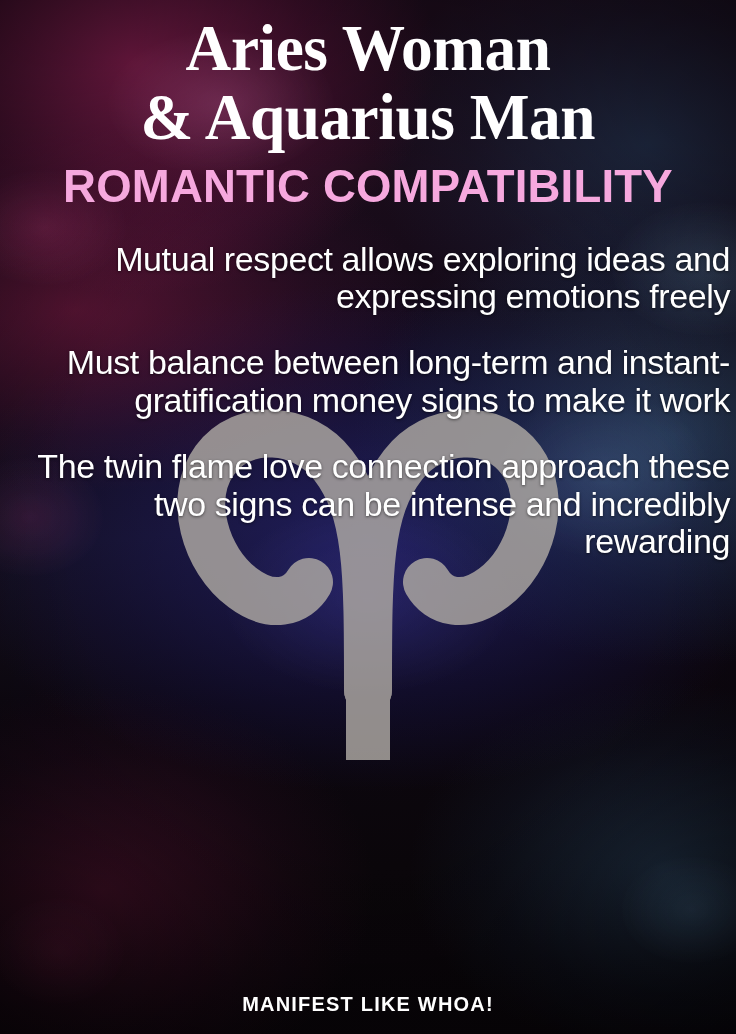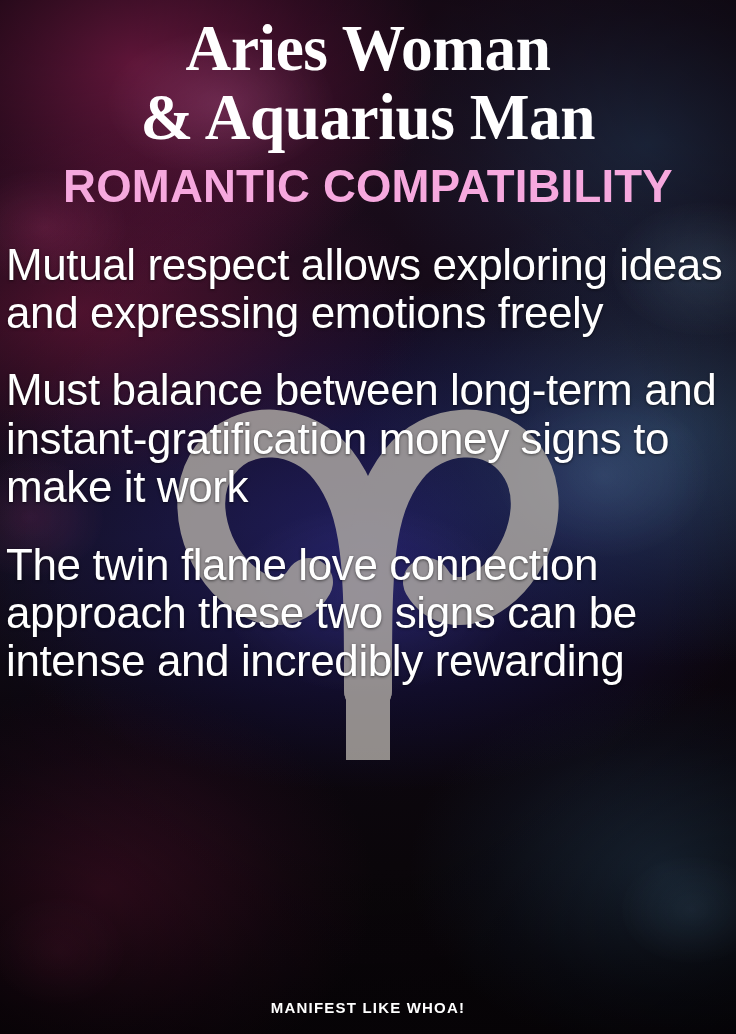--- a/index.html
+++ b/index.html
@@ -73,21 +73,21 @@
   }
   #aries-watermark svg { width:100%; height:100%; display:block; }
 
   
   #content {
     position:absolute;
     inset:0;
     display:flex;
     flex-direction:column;
     align-items:center;
-    text-align:left;
+    text-align:right;
     padding:0 4px;
   }
 
   .title-line {
     color:#ffffff;
     font-family:"Liberation Serif", "DejaVu Serif", serif;
     font-weight:bold;
     font-size:66px;
     line-height:1.02;
     letter-spacing:-0.5px;
@@ -115,38 +115,38 @@
     display:flex;
     flex-direction:column;
     align-items:center;
     gap:29px;
   }
 
   .body-block {
     color:#ffffff;
     font-family:"Liberation Sans", sans-serif;
     font-weight:normal;
-    font-size:44px;
+    font-size:34px;
     line-height:1.10;
     letter-spacing:-0.4px;
     width:100%;
     padding:0 2px;
     text-shadow:0 1px 3px rgba(0,0,0,0.55);
   }
 
   #footer-note {
     position:absolute;
     left:0;
     right:0;
     bottom:18px;
     text-align:center;
     color:#ffffff;
     font-family:"Liberation Sans", sans-serif;
     font-weight:bold;
-    font-size:15px;
+    font-size:20px;
     letter-spacing:1.2px;
   }
 </style>
 </head>
 <body>
 
 <div id="poster">
 
   <div class="bg-layer" id="bg-base"></div>
   <div class="bg-layer" id="bg-smoke"></div>

